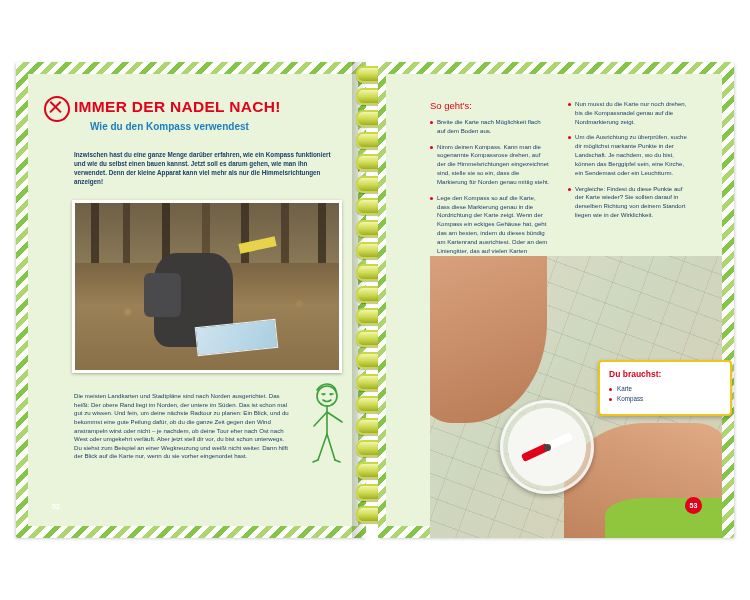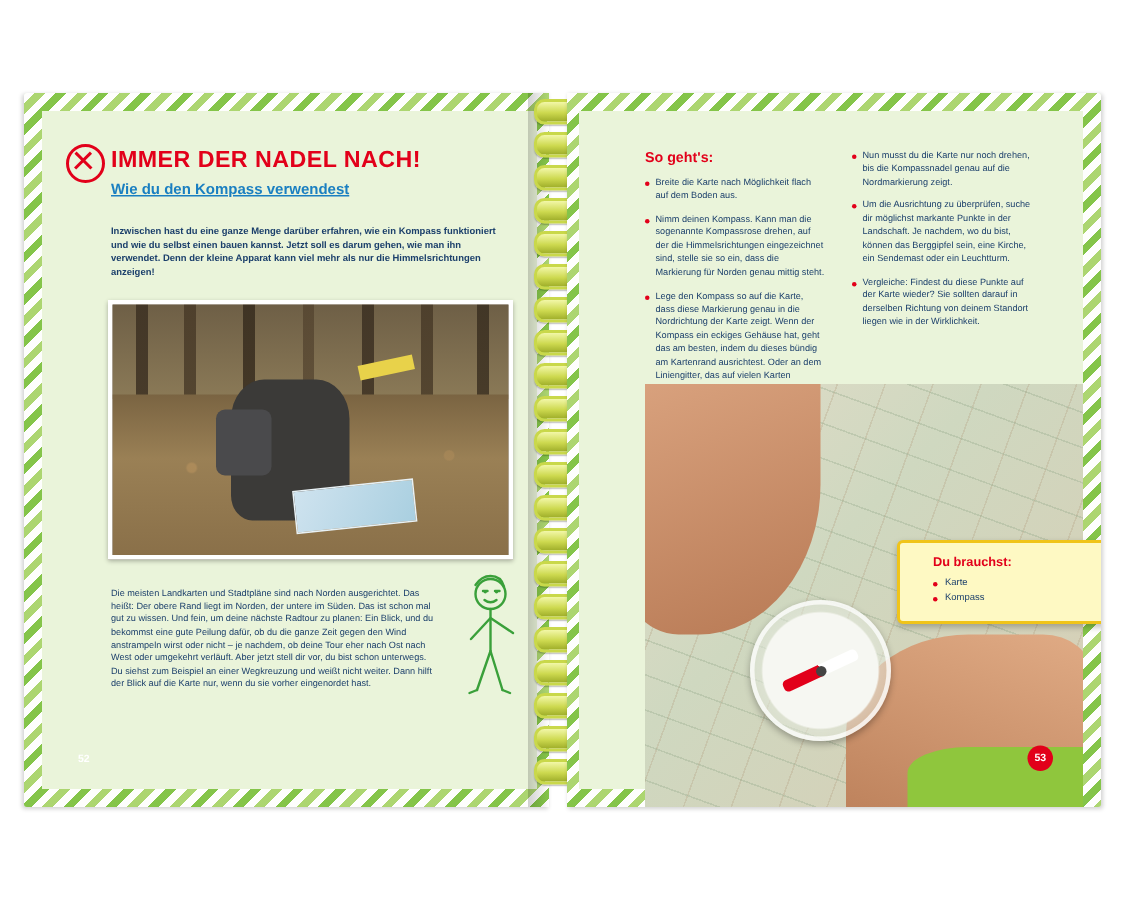--- a/index.html
+++ b/index.html
@@ -62,21 +62,21 @@
   .x-circle:before,.x-circle:after{
     content:"";position:absolute;left:2px;top:8px;width:15px;height:2.4px;background:#e2001a;
   }
   .x-circle:before{transform:rotate(45deg);}
   .x-circle:after{transform:rotate(-45deg);}
   h1.headline{
     margin:0;font-size:15.5px;font-weight:bold;color:#e2001a;letter-spacing:.3px;
     line-height:1.1;
   }
   .subhead{
-    margin:6px 0 0 0;font-size:10px;font-weight:bold;color:#1a7fc1;text-decoration:underline;
+    margin:6px 0 0 16px;font-size:10px;font-weight:bold;color:#1a7fc1;
   }
   .intro{
     position:absolute;left:46px;top:76px;width:258px;
     font-size:6.3px;line-height:1.45;font-weight:bold;color:#1b3f6b;
   }
   .photo-main{
     position:absolute;left:44px;top:126px;width:264px;height:167px;
     border:3px solid #ffffff;box-shadow:0 1px 3px rgba(0,0,0,.3);
     background:#6b5a45;overflow:hidden;
   }
@@ -121,21 +121,21 @@
   }
   .folio-l{left:24px;bottom:16px;}
   .folio-circle{
     position:absolute;right:20px;bottom:12px;width:17px;height:17px;border-radius:50%;
     background:#e2001a;color:#fff;font-size:7px;font-weight:bold;
     display:flex;align-items:center;justify-content:center;
   }
 
   
   .col-head{
-    position:absolute;font-size:9.5px;font-weight:bold;color:#e2001a;
+    position:absolute;font-size:9.5px;font-weight:normal;color:#e2001a;
   }
   .rcol{position:absolute;font-size:6.1px;line-height:1.45;color:#1b3f6b;}
   ul.bul{margin:0;padding:0;list-style:none;}
   ul.bul li{position:relative;padding-left:7px;margin-bottom:7px;}
   ul.bul li:before{
     content:"";position:absolute;left:0;top:3px;width:3px;height:3px;border-radius:50%;
     background:#e2001a;
   }
   .photo-right{
     position:absolute;left:44px;top:182px;width:292px;height:288px;
@@ -157,21 +157,21 @@
     background:radial-gradient(circle,#f6f7f2 62%,rgba(230,235,225,.55) 63%,rgba(210,220,205,.35));
     border:3px solid rgba(255,255,255,.75);box-shadow:0 2px 5px rgba(0,0,0,.3);}
   .pr-needle{position:absolute;left:50%;top:50%;width:54px;height:8px;margin:-4px 0 0 -27px;
     background:linear-gradient(to right,#e2001a 0 50%,#ffffff 50% 100%);transform:rotate(-25deg);
     border-radius:3px;}
   .pr-dot{position:absolute;left:50%;top:50%;width:7px;height:7px;margin:-3.5px;border-radius:50%;
     background:#444;}
 
   .box-need{
     position:absolute;left:212px;top:286px;width:112px;
-    background:#fef9c3;border:2px solid #f0c419;border-radius:4px;padding:7px 9px 10px 22px;
+    background:#ffffff;border:2px solid #f0c419;border-radius:4px;padding:7px 9px 10px 9px;
     box-shadow:0 2px 4px rgba(0,0,0,.25);
   }
   .box-need h3{margin:0 0 5px 0;font-size:8.5px;color:#e2001a;}
   .box-need ul{margin:0;padding:0;list-style:none;font-size:6.3px;color:#1b3f6b;line-height:1.6;}
   .box-need li{position:relative;padding-left:8px;}
   .box-need li:before{content:"";position:absolute;left:0;top:4px;width:3px;height:3px;
     border-radius:50%;background:#e2001a;}
 </style>
 </head>
 <body>

